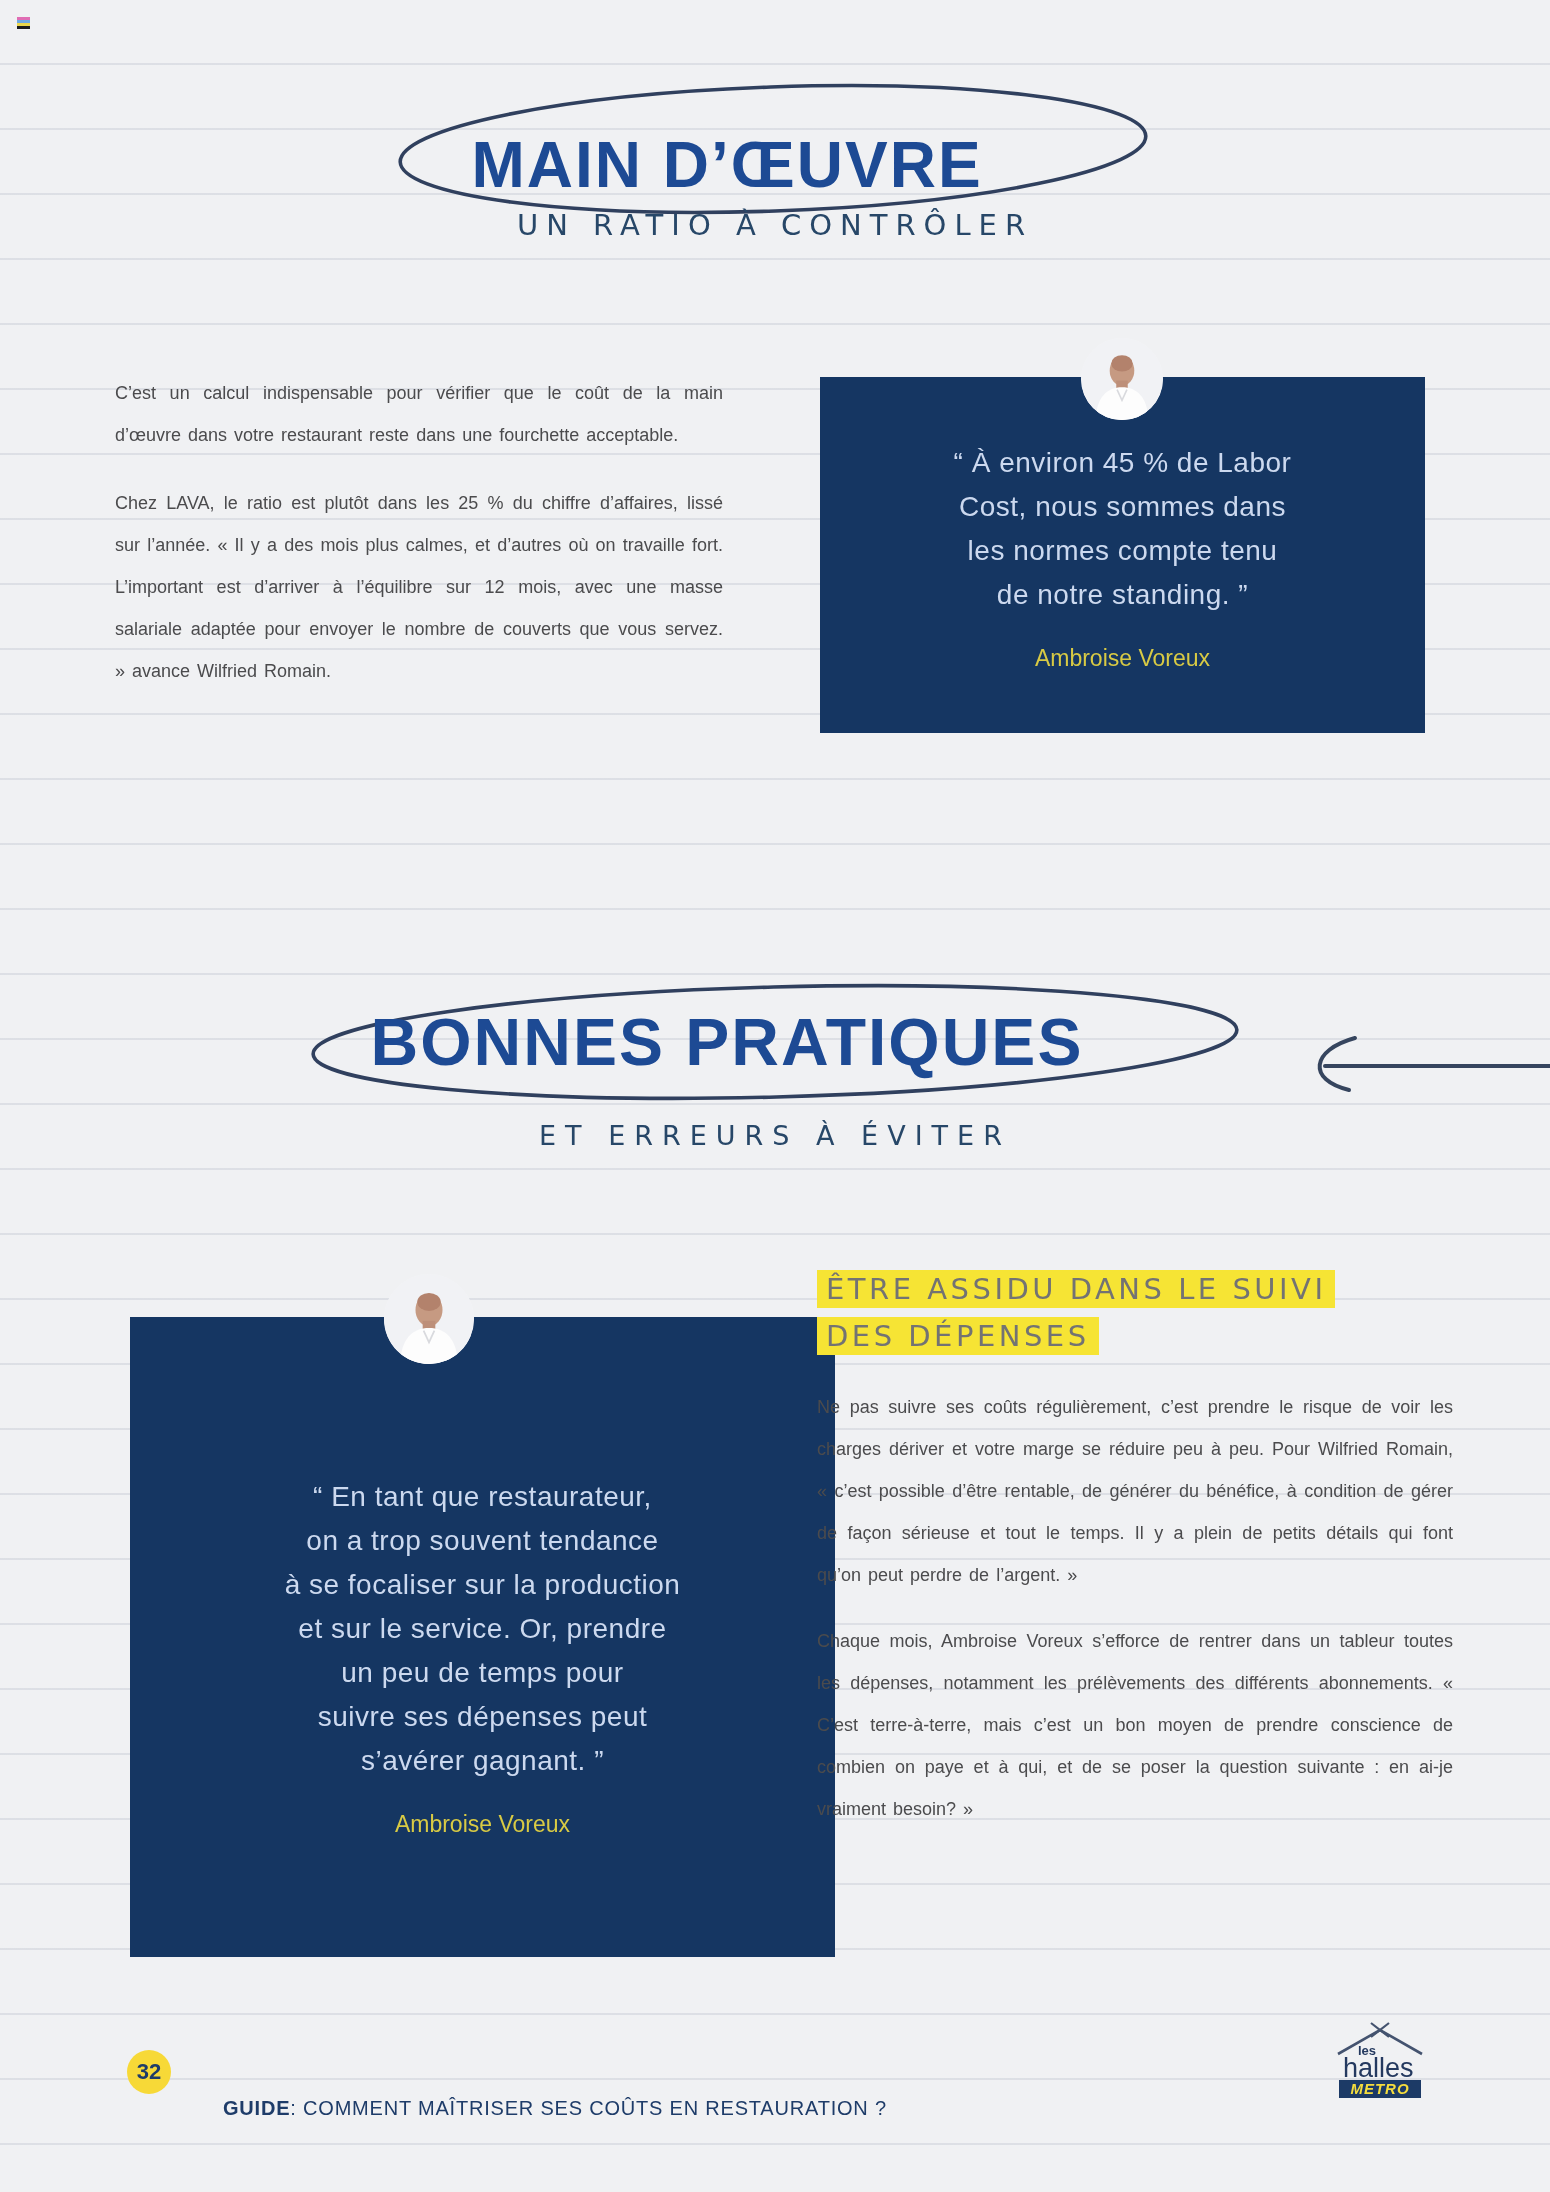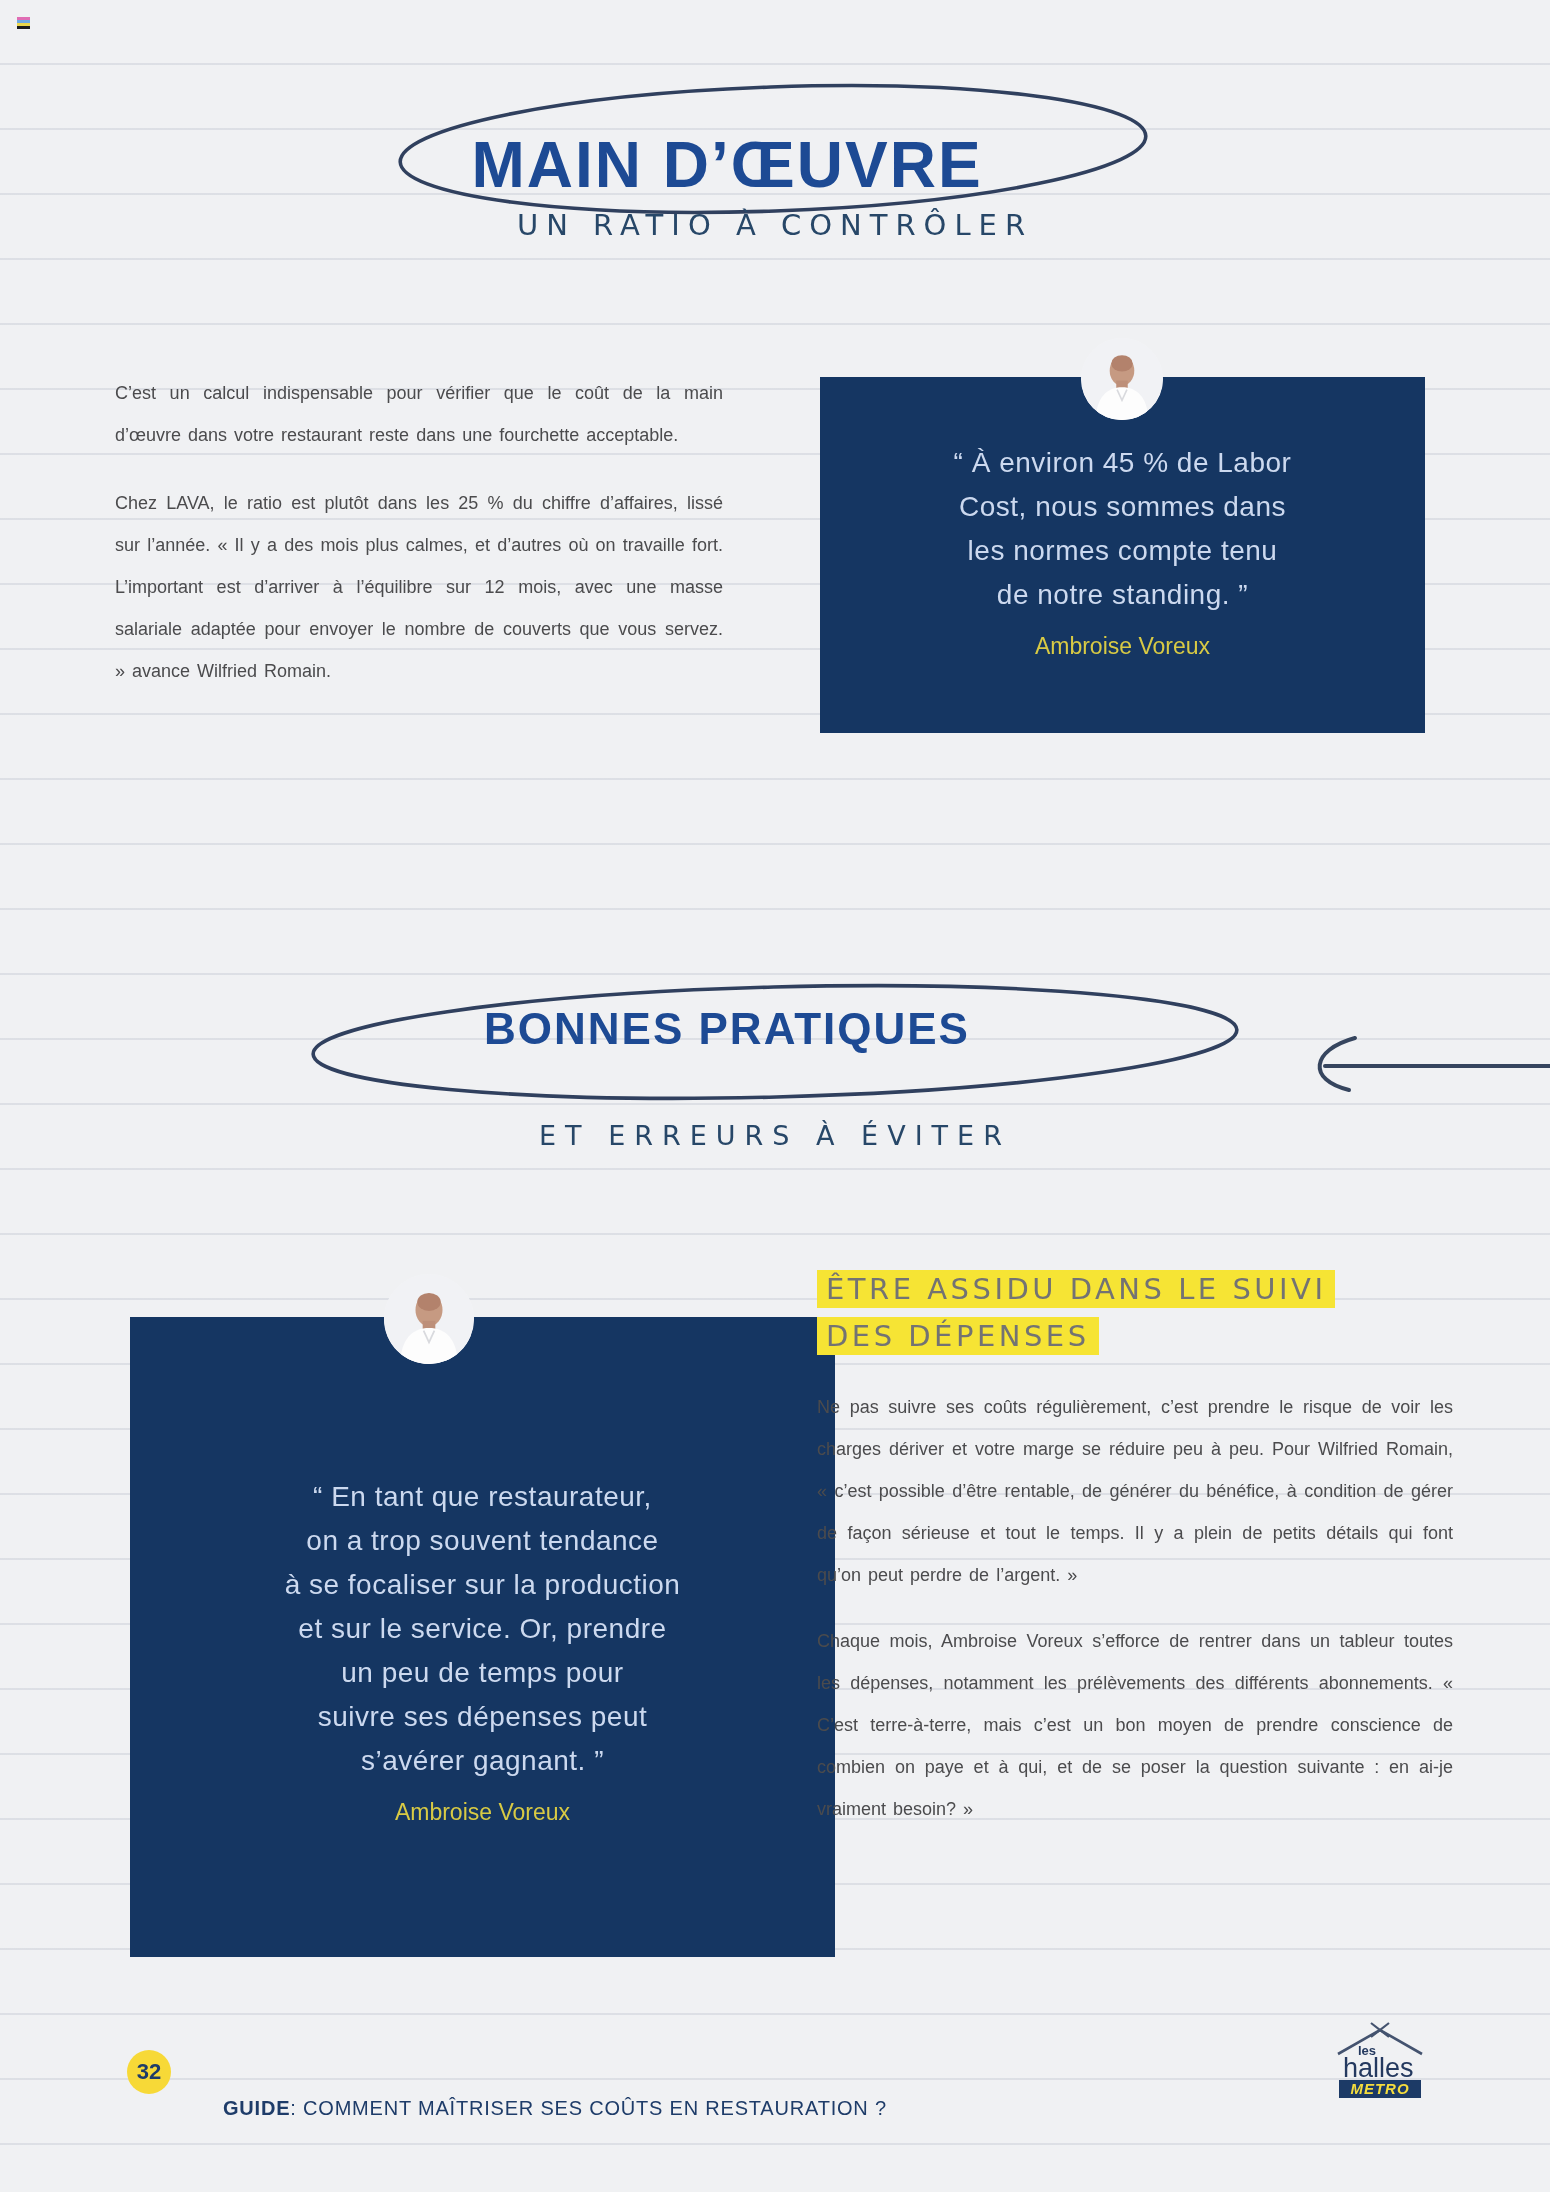--- a/index.html
+++ b/index.html
@@ -24,38 +24,38 @@
   .regmark .c1{background:#e06db4;} .regmark .c2{background:#6fa9e2;}
   .regmark .c3{background:#ead64a;} .regmark .c4{background:#1c1c1c;}
 
   .ellipse-svg{position:absolute;}
   .sec-title{
     position:absolute; left:0; width:1454px; text-align:center;
     font-weight:bold; color:var(--title_blue); letter-spacing:2px;
     font-family:"Liberation Sans", sans-serif;
   }
   .title1{top:128px; font-size:64px;}
-  .title2{top:1004px; font-size:44px;}
+  .title2{top:1004px; font-size:66px;}
   .hand{
     position:absolute; left:0; width:1550px; text-align:center;
     color:#274768; font-family:"DejaVu Sans", sans-serif; font-weight:500;
   }
   .subtitle1{top:208px; font-size:29px; letter-spacing:8px;}
   .subtitle2{top:1092px; font-size:27px; letter-spacing:9px;margin-top:28px;}
 
   .col-left{position:absolute; left:115px; top:372px; width:608px;}
   .body-par{
     margin:0 0 26px 0; font-size:18px; line-height:42px; text-align:justify;
     color:var(--body_text); word-spacing:2px;
   }
 
   .quote-card{
     position:absolute; background:var(--navy);
     display:flex; flex-direction:column; align-items:center;
-    box-sizing:border-box; text-align:center;
+    box-sizing:border-box; text-align:center;gap:12px;
   }
   .card1{left:820px; top:377px; width:605px; height:356px; padding-top:64px;}
   .card2{left:130px; top:1317px; width:705px; height:640px; padding-top:158px;}
   .quote-text{
     font-size:28px; line-height:44px; color:var(--quote_text);
     white-space:pre-line; letter-spacing:0.5px;
   }
   .quote-author{margin-top:16px; font-size:23px; color:var(--author_yellow);}
 
   .avatar{

